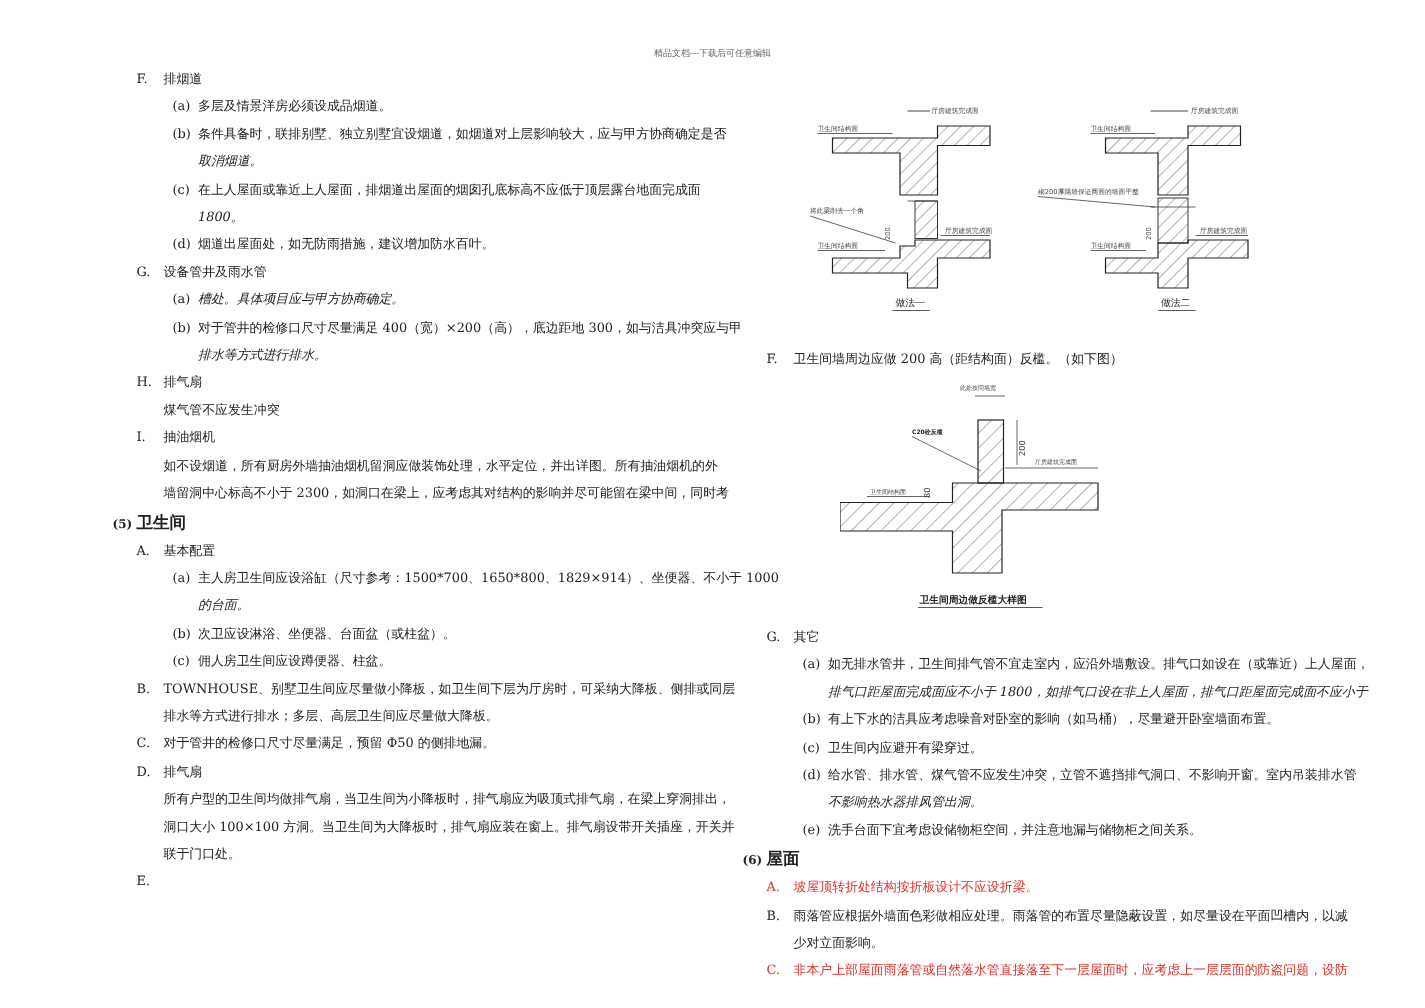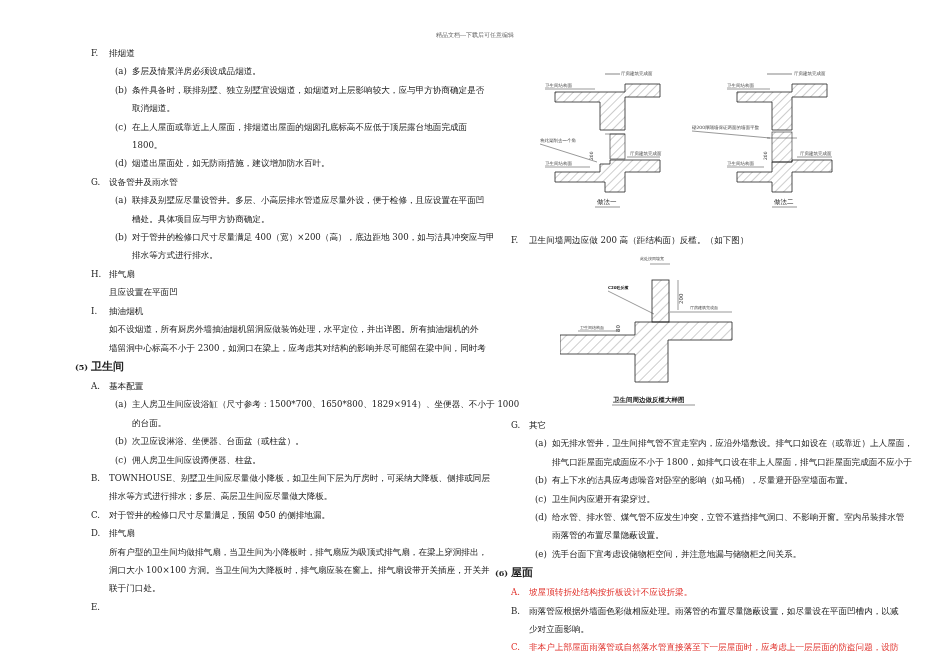--- a/index.html
+++ b/index.html
@@ -5,21 +5,21 @@
   html, body { margin:0; padding:0; background:#ffffff; }
   body { width:950px; height:672px; position:relative; overflow:hidden;
          font-family:"DejaVu Serif","Liberation Serif",serif; color:#222; font-size:8.6px; }
   .header { position:absolute; top:31px; left:0; width:950px; text-align:center; font-size:6px; color:#666; }
   .col { position:absolute; top:44px; }
   .col.left { left:70px; width:400px; }
   .col.right { left:490px; width:410px; }
   .line { position:relative; line-height:18.4px; white-space:nowrap; }
   .lvl1 { padding-left:21px; }
   .lvl2 { padding-left:45px; }
-  .lvl3 { padding-left:62px; }
+  .lvl3 { padding-left:62px;font-style:italic; }
   .mk { position:absolute; }
   .lvl1 .mk { left:21px; }
   .lvl1 .tx { padding-left:18px; }
   .lvl2 .mk { left:45px; }
   .lvl2 .tx { padding-left:17px; }
   .sec { font-weight:bold; font-size:11px; line-height:20px; }
   .sec .mk { left:5px; font-size:8px; }
   .sec .tx { padding-left:21px;text-align:center; }
   .red { color:#e0302a; }
   .diagram { position:absolute; }
@@ -33,27 +33,27 @@
 <div class="col left">
   <div class="line lvl1"><span class="mk">F.</span><span class="tx">排烟道</span></div>
   <div class="line lvl2"><span class="mk">(a)</span><span class="tx">多层及情景洋房必须设成品烟道。</span></div>
   <div class="line lvl2"><span class="mk">(b)</span><span class="tx">条件具备时，联排别墅、独立别墅宜设烟道，如烟道对上层影响较大，应与甲方协商确定是否</span></div>
   <div class="line lvl3">取消烟道。</div>
   <div class="line lvl2"><span class="mk">(c)</span><span class="tx">在上人屋面或靠近上人屋面，排烟道出屋面的烟囱孔底标高不应低于顶层露台地面完成面</span></div>
   <div class="line lvl3">1800。</div>
   <div class="line lvl2"><span class="mk">(d)</span><span class="tx">烟道出屋面处，如无防雨措施，建议增加防水百叶。</span></div>
 
   <div class="line lvl1"><span class="mk">G.</span><span class="tx">设备管井及雨水管</span></div>
-  <div class="line lvl2"><span class="mk">(a)</span><span class="tx">联排及别墅应尽量设管井。多层、小高层排水管道应尽量外设，便于检修，且应设置在平面凹</span></div>
+  <div class="line lvl2"><span class="mk">(a)</span></div>
   <div class="line lvl3">槽处。具体项目应与甲方协商确定。</div>
   <div class="line lvl2"><span class="mk">(b)</span><span class="tx">对于管井的检修口尺寸尽量满足 400（宽）×200（高），底边距地 300，如与洁具冲突应与甲</span></div>
   <div class="line lvl3">排水等方式进行排水。</div>
 
   <div class="line lvl1"><span class="mk">H.</span><span class="tx">排气扇</span></div>
-  <div class="line lvl1"><span class="tx">且应设置在平面凹</span></div>
+  <div class="line lvl1"><span class="tx">煤气管不应发生冲突</span></div>
 
   <div class="line lvl1"><span class="mk">I.</span><span class="tx">抽油烟机</span></div>
   <div class="line lvl1"><span class="tx">如不设烟道，所有厨房外墙抽油烟机留洞应做装饰处理，水平定位，并出详图。所有抽油烟机的外</span></div>
   <div class="line lvl1"><span class="tx">墙留洞中心标高不小于 2300，如洞口在梁上，应考虑其对结构的影响并尽可能留在梁中间，同时考</span></div>
 
   <div class="line sec"><span class="mk">(5)</span><span class="tx">卫生间</span></div>
 
   <div class="line lvl1"><span class="mk">A.</span><span class="tx">基本配置</span></div>
   <div class="line lvl2"><span class="mk">(a)</span><span class="tx">主人房卫生间应设浴缸（尺寸参考：1500*700、1650*800、1829×914）、坐便器、不小于 1000</span></div>
   <div class="line lvl3">的台面。</div>
@@ -147,21 +147,21 @@
   <line x1="52" y1="153" x2="135" y2="153" stroke="#222" stroke-width="0.5"></line>
 </svg>
 
 <div class="col right" style="top:416px">
   <div class="line lvl1"><span class="mk">G.</span><span class="tx">其它</span></div>
   <div class="line lvl2"><span class="mk">(a)</span><span class="tx">如无排水管井，卫生间排气管不宜走室内，应沿外墙敷设。排气口如设在（或靠近）上人屋面，</span></div>
   <div class="line lvl3">排气口距屋面完成面应不小于 1800，如排气口设在非上人屋面，排气口距屋面完成面不应小于</div>
   <div class="line lvl2"><span class="mk">(b)</span><span class="tx">有上下水的洁具应考虑噪音对卧室的影响（如马桶），尽量避开卧室墙面布置。</span></div>
   <div class="line lvl2"><span class="mk">(c)</span><span class="tx">卫生间内应避开有梁穿过。</span></div>
   <div class="line lvl2"><span class="mk">(d)</span><span class="tx">给水管、排水管、煤气管不应发生冲突，立管不遮挡排气洞口、不影响开窗。室内吊装排水管</span></div>
-  <div class="line lvl3">雨落管的布置尽量隐蔽设置。</div>
+  <div class="line lvl3">不影响热水器排风管出洞。</div>
   <div class="line lvl2"><span class="mk">(e)</span><span class="tx">洗手台面下宜考虑设储物柜空间，并注意地漏与储物柜之间关系。</span></div>
 
   <div class="line sec"><span class="mk">(6)</span><span class="tx">屋面</span></div>
   <div class="line lvl1 red"><span class="mk">A.</span><span class="tx">坡屋顶转折处结构按折板设计不应设折梁。</span></div>
   <div class="line lvl1"><span class="mk">B.</span><span class="tx">雨落管应根据外墙面色彩做相应处理。雨落管的布置尽量隐蔽设置，如尽量设在平面凹槽内，以减</span></div>
   <div class="line lvl1"><span class="tx">少对立面影响。</span></div>
   <div class="line lvl1 red"><span class="mk">C.</span><span class="tx">非本户上部屋面雨落管或自然落水管直接落至下一层屋面时，应考虑上一层层面的防盗问题，设防</span></div>
 </div>
 
 </body></html>

